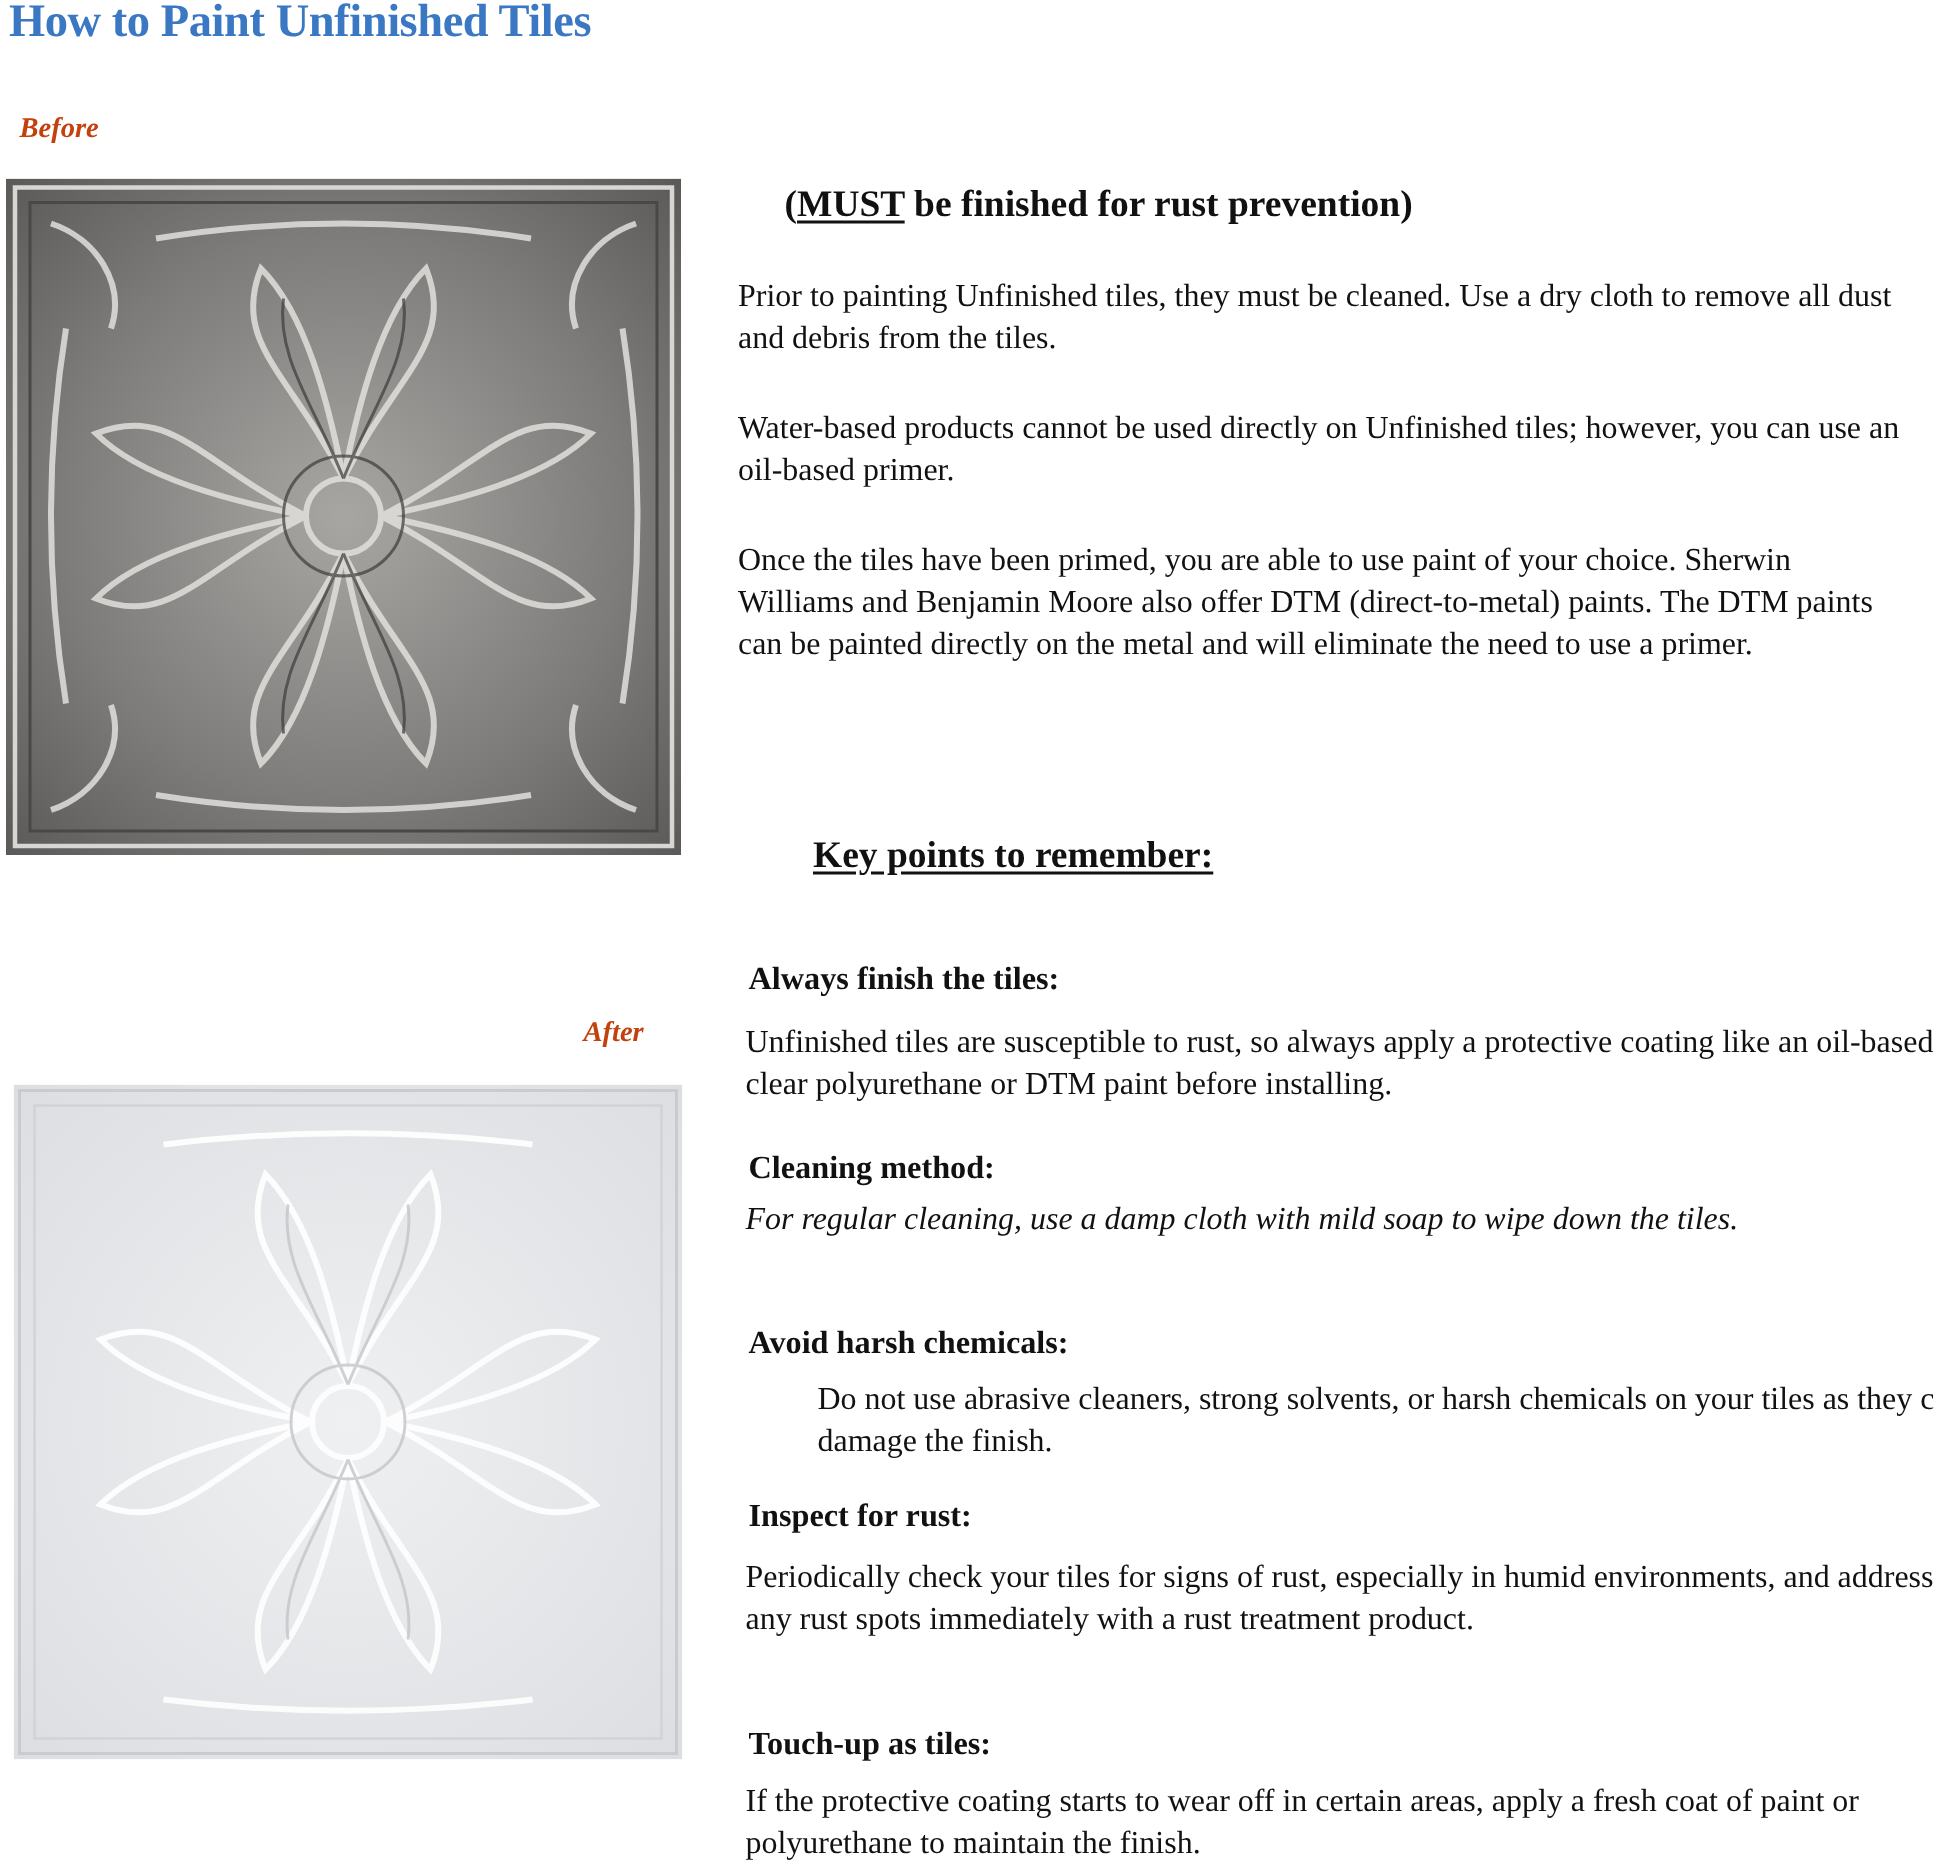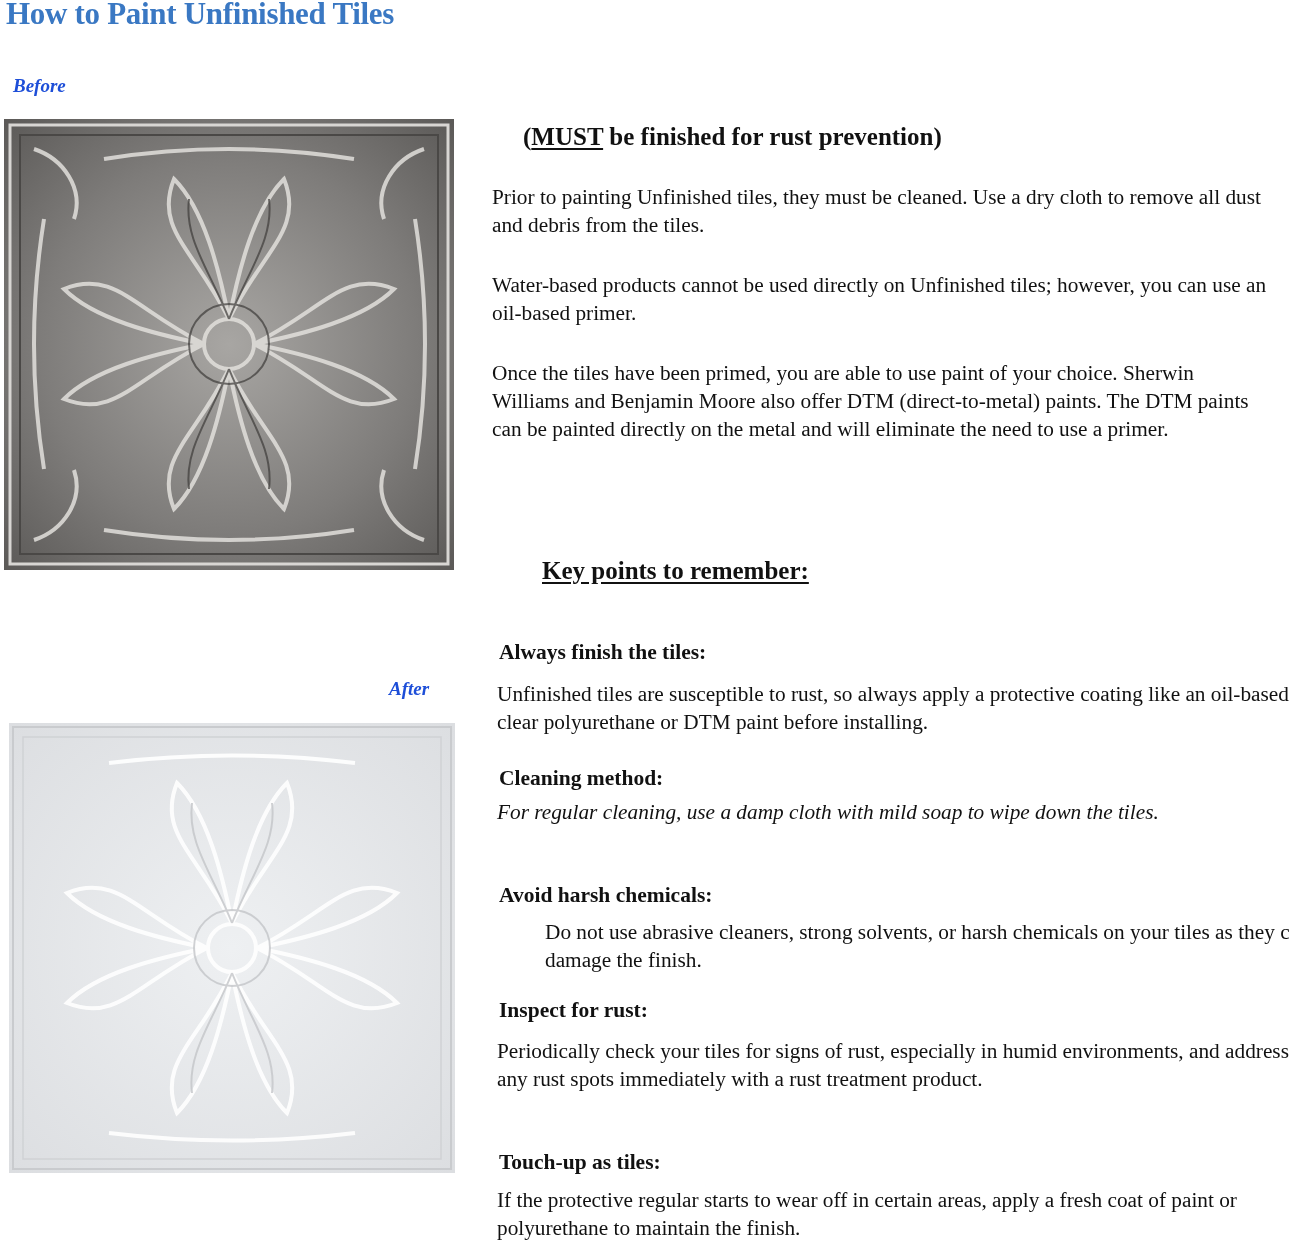--- a/index.html
+++ b/index.html
@@ -6,21 +6,21 @@
   body {
     width: 1289px; height: 1244px; position: relative; overflow: hidden;
     font-family: "Liberation Serif", "DejaVu Serif", serif; color: #111;
   }
   .title {
     position: absolute; left: 6px; top: -4px;
     font-size: 31px; font-weight: bold; letter-spacing: -0.3px;
     color: #3a78c3; white-space: nowrap;
   }
   .caption {
-    position: absolute; font-style: italic; font-weight: bold; font-size: 19px; color: #1d4ed8;
+    position: absolute; font-style: italic; font-weight: bold; font-size: 19px; color: #c2410c;
   }
   .tile {
     position: absolute; overflow: hidden;
   }
   .tile svg { display: block; width: 100%; height: 100%; }
   .subtitle {
     position: absolute; left: 523px; top: 123px; font-size: 25px; font-weight: bold; white-space: nowrap;
   }
   .subtitle u { text-decoration: underline; text-underline-offset: 3px; }
   .para {
@@ -134,13 +134,13 @@
 <div class="kp-title" style="top:766px;">Cleaning method:</div>
 <p class="kp-body" style="top:798px; width:760px;font-style:italic;">For regular cleaning, use a damp cloth with mild soap to wipe down the tiles.</p>
 
 <div class="kp-title" style="top:883px;">Avoid harsh chemicals:</div>
 <p class="kp-body" style="top:918px; width:775px;margin-left:48px;">Do not use abrasive cleaners, strong solvents, or harsh chemicals on your tiles as they can damage the finish.</p>
 
 <div class="kp-title" style="top:998px;">Inspect for rust:</div>
 <p class="kp-body" style="top:1037px;">Periodically check your tiles for signs of rust, especially in humid environments, and address any rust spots immediately with a rust treatment product.</p>
 
 <div class="kp-title" style="top:1150px;">Touch-up as tiles:</div>
-<p class="kp-body" style="top:1186px;">If the protective regular starts to wear off in certain areas, apply a fresh coat of paint or polyurethane to maintain the finish.</p>
+<p class="kp-body" style="top:1186px;">If the protective coating starts to wear off in certain areas, apply a fresh coat of paint or polyurethane to maintain the finish.</p>
 
 </body></html>

